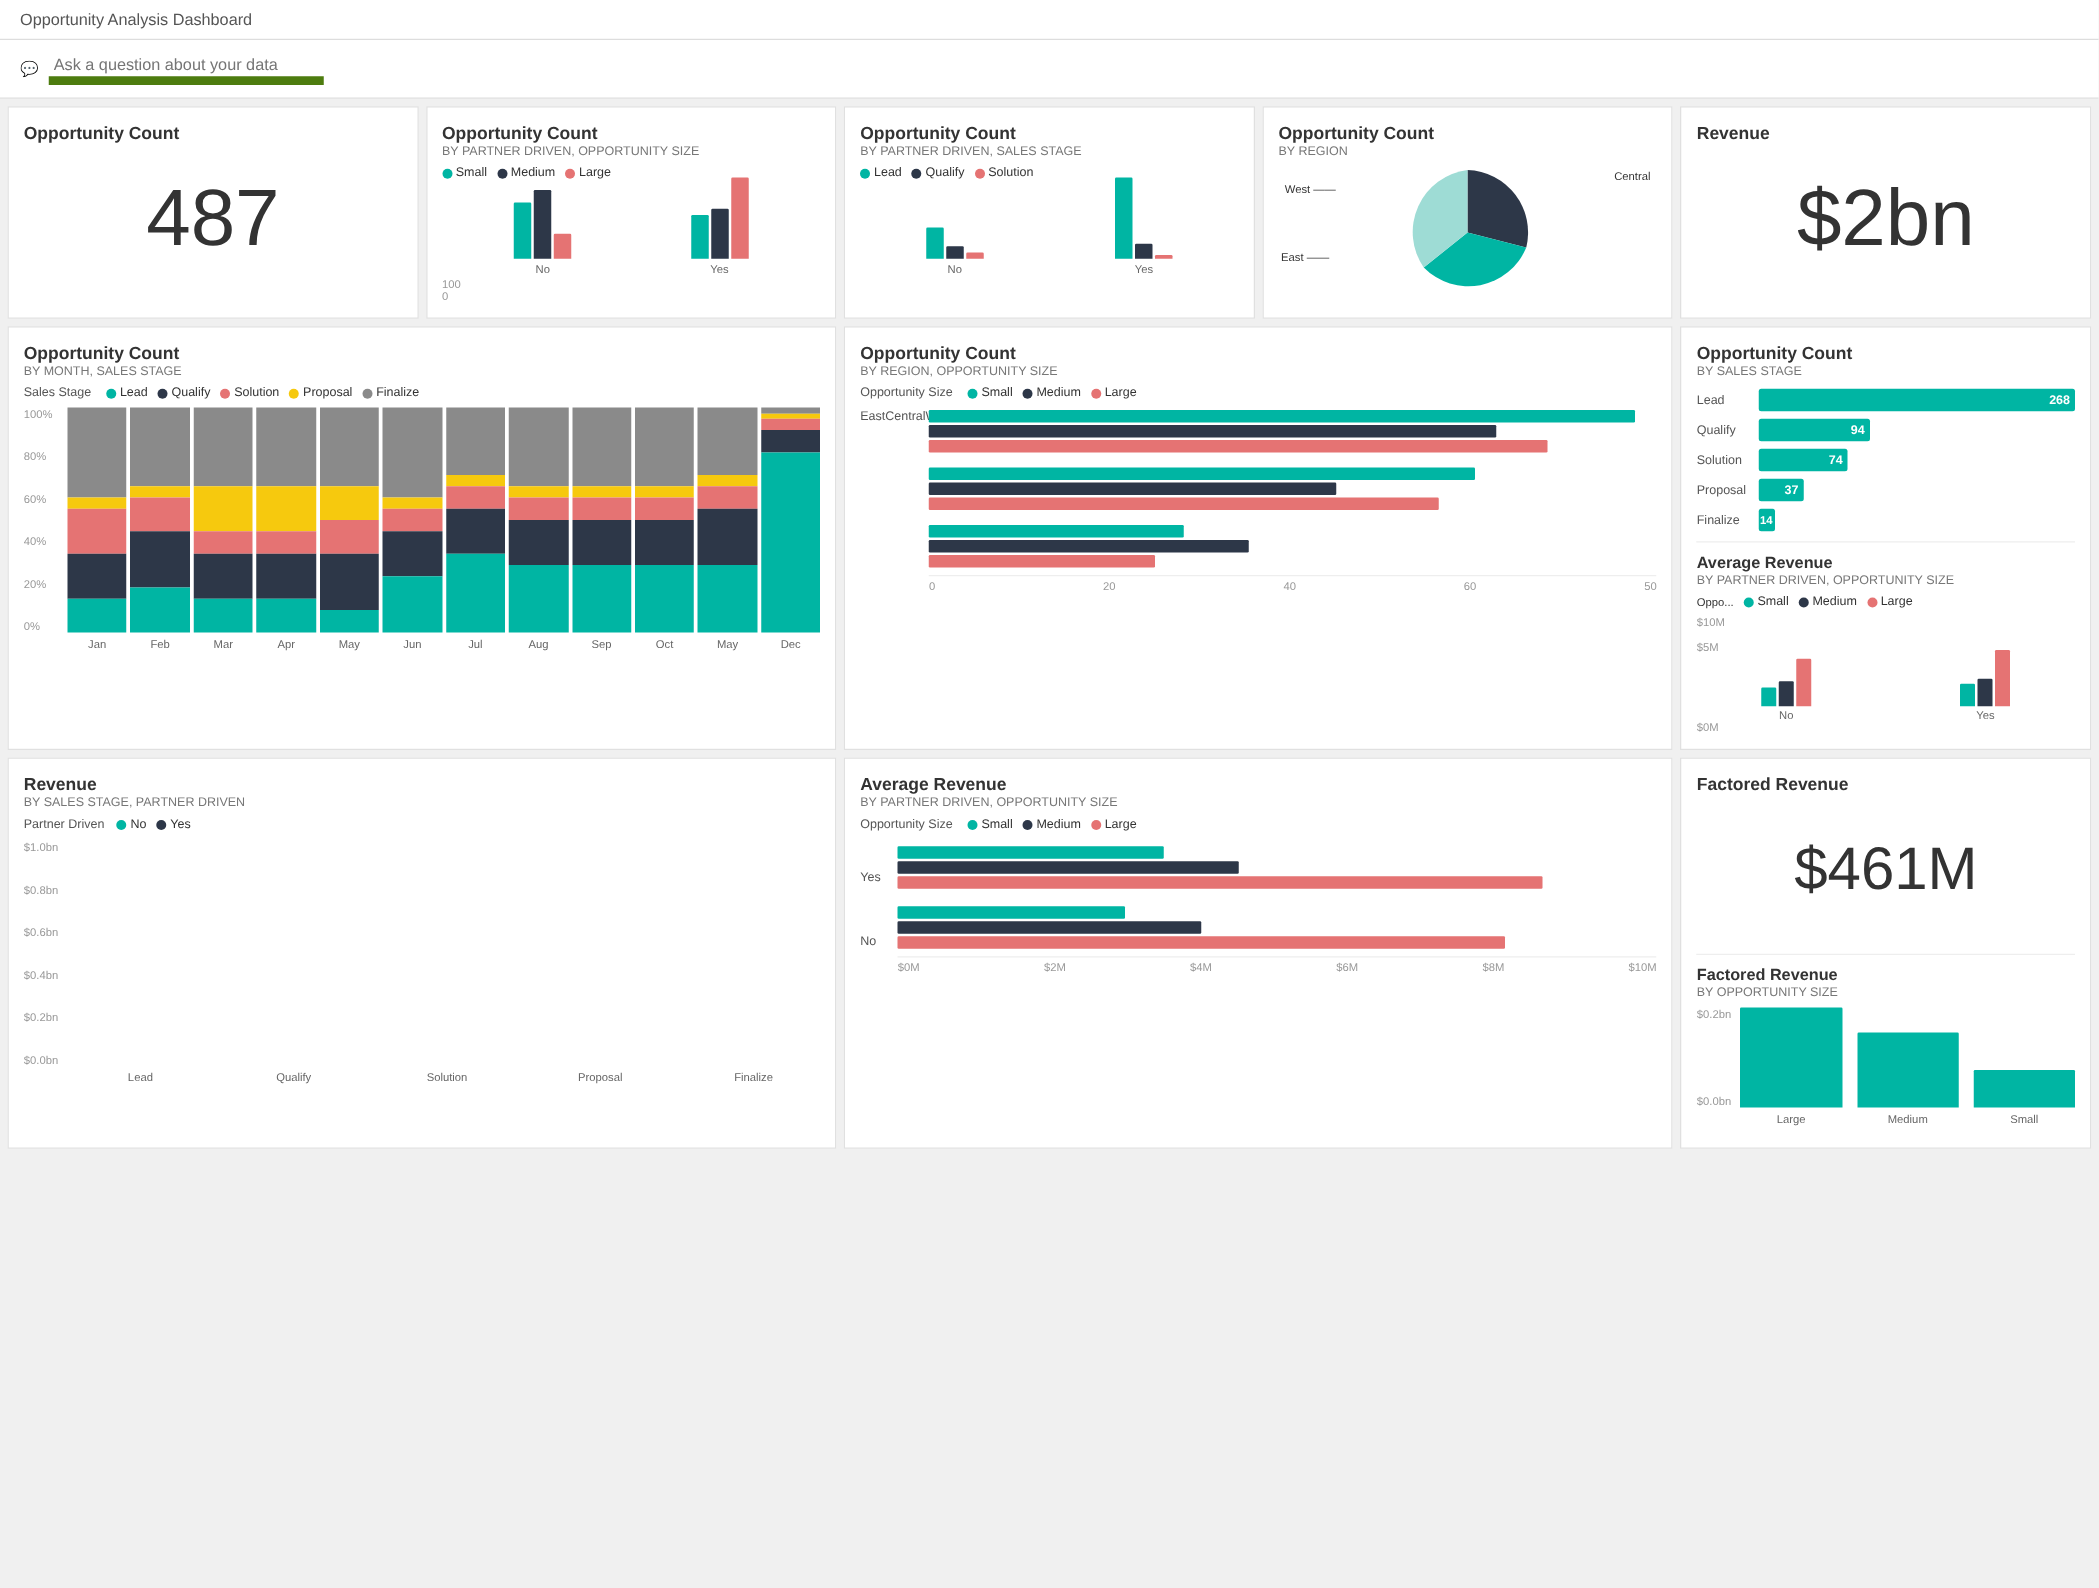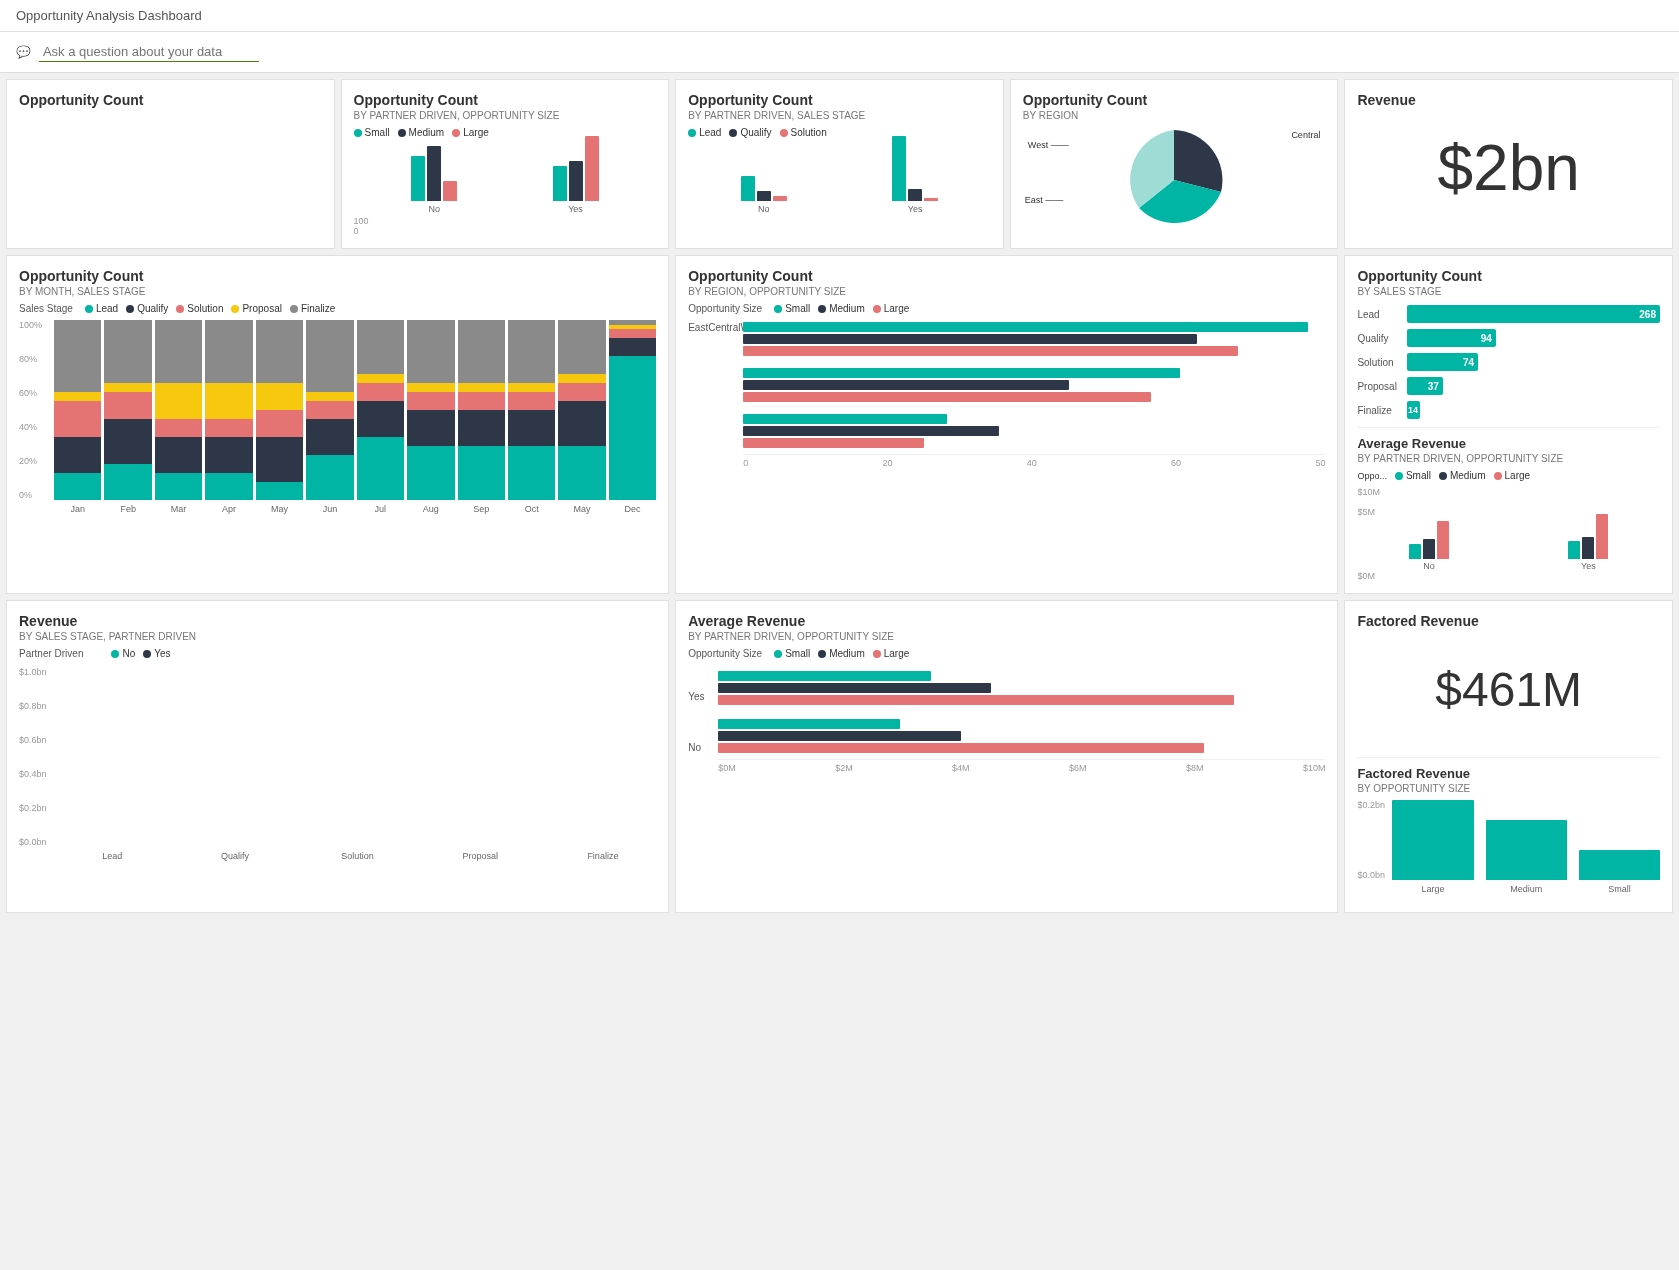--- a/index.html
+++ b/index.html
@@ -1,19 +1,19 @@
 <!DOCTYPE html>
 <html><head>
   <meta charset="utf-8">
   <style>
     * { box-sizing: border-box; margin: 0; padding: 0; }
     body { font-family: 'Segoe UI', Arial, sans-serif; background: #f0f0f0; font-size: 12px; color: #333; }
     .app-header { background: #fff; border-bottom: 1px solid #ddd; padding: 8px 16px; font-size: 13px; color: #555; }
     .qa-bar { background: #fff; border-bottom: 1px solid #ddd; padding: 10px 16px; display: flex; align-items: center; gap: 8px; color: #555; }
-    .qa-bar input { border: none; border-bottom: 1px solid #4d7c0f; outline: none; width: 220px; font-size: 13px; color: #333; padding: 2px 4px; }
+    .qa-bar input { border: none; border-bottom: 7px solid #4d7c0f; outline: none; width: 220px; font-size: 13px; color: #333; padding: 2px 4px; }
     .dashboard { display: grid; grid-template-columns: 1fr 1fr 1fr 1fr 1fr; grid-template-rows: auto auto auto; gap: 6px; padding: 6px; }
     .card { background: #fff; border: 1px solid #e0e0e0; padding: 12px; overflow: hidden; }
     .card-title { font-size: 14px; font-weight: 700; color: #333; }
     .card-subtitle { font-size: 10px; color: #777; text-transform: uppercase; margin-top: 2px; }
     .big-number { font-size: 64px; font-weight: 200; color: #333; display: flex; align-items: center; justify-content: center; height: 120px; }
     
     
     .card-opp-count { grid-column: 1; grid-row: 1; }
     .card-opp-partner { grid-column: 2; grid-row: 1; }
     .card-opp-stage1 { grid-column: 3; grid-row: 1; }
@@ -46,20 +46,21 @@
 
 <div class="qa-bar">
   <span>💬</span>
   <input type="text" placeholder="Ask a question about your data" style="">
 </div>
 
 <div class="dashboard">
 
   <div class="card card-opp-count">
     <div class="card-title">Opportunity Count</div>
+    <div class="big-number">487</div>
   </div>
 
   <div class="card card-opp-partner">
     <div class="card-title">Opportunity Count</div>
     <div class="card-subtitle">BY PARTNER DRIVEN, OPPORTUNITY SIZE</div>
     <div class="legend">
       <div class="legend-item">
           <div class="legend-dot" style="background:#00B5A3"></div>
           <span>Small</span>
         </div>
@@ -462,21 +463,21 @@
         </div>
       </div>
       <div style="font-size:9px;color:#999;">$0M</div>
     </div>
   </div>
 
   <div class="card card-rev-stage">
     <div class="card-title">Revenue</div>
     <div class="card-subtitle">BY SALES STAGE, PARTNER DRIVEN</div>
     <div class="legend">
-      <span style="font-size:10px;color:#555;margin-right:20px;">Partner Driven</span>
+      <span style="font-size:10px;color:#555;margin-right:2px;">Partner Driven</span>
       <div class="legend-item">
           <div class="legend-dot" style="background:#00B5A3"></div>
           <span>No</span>
         </div>
       <div class="legend-item">
           <div class="legend-dot" style="background:#2D3748"></div>
           <span>Yes</span>
         </div>
     </div>
     <div style="display:flex;margin-top:8px;">

